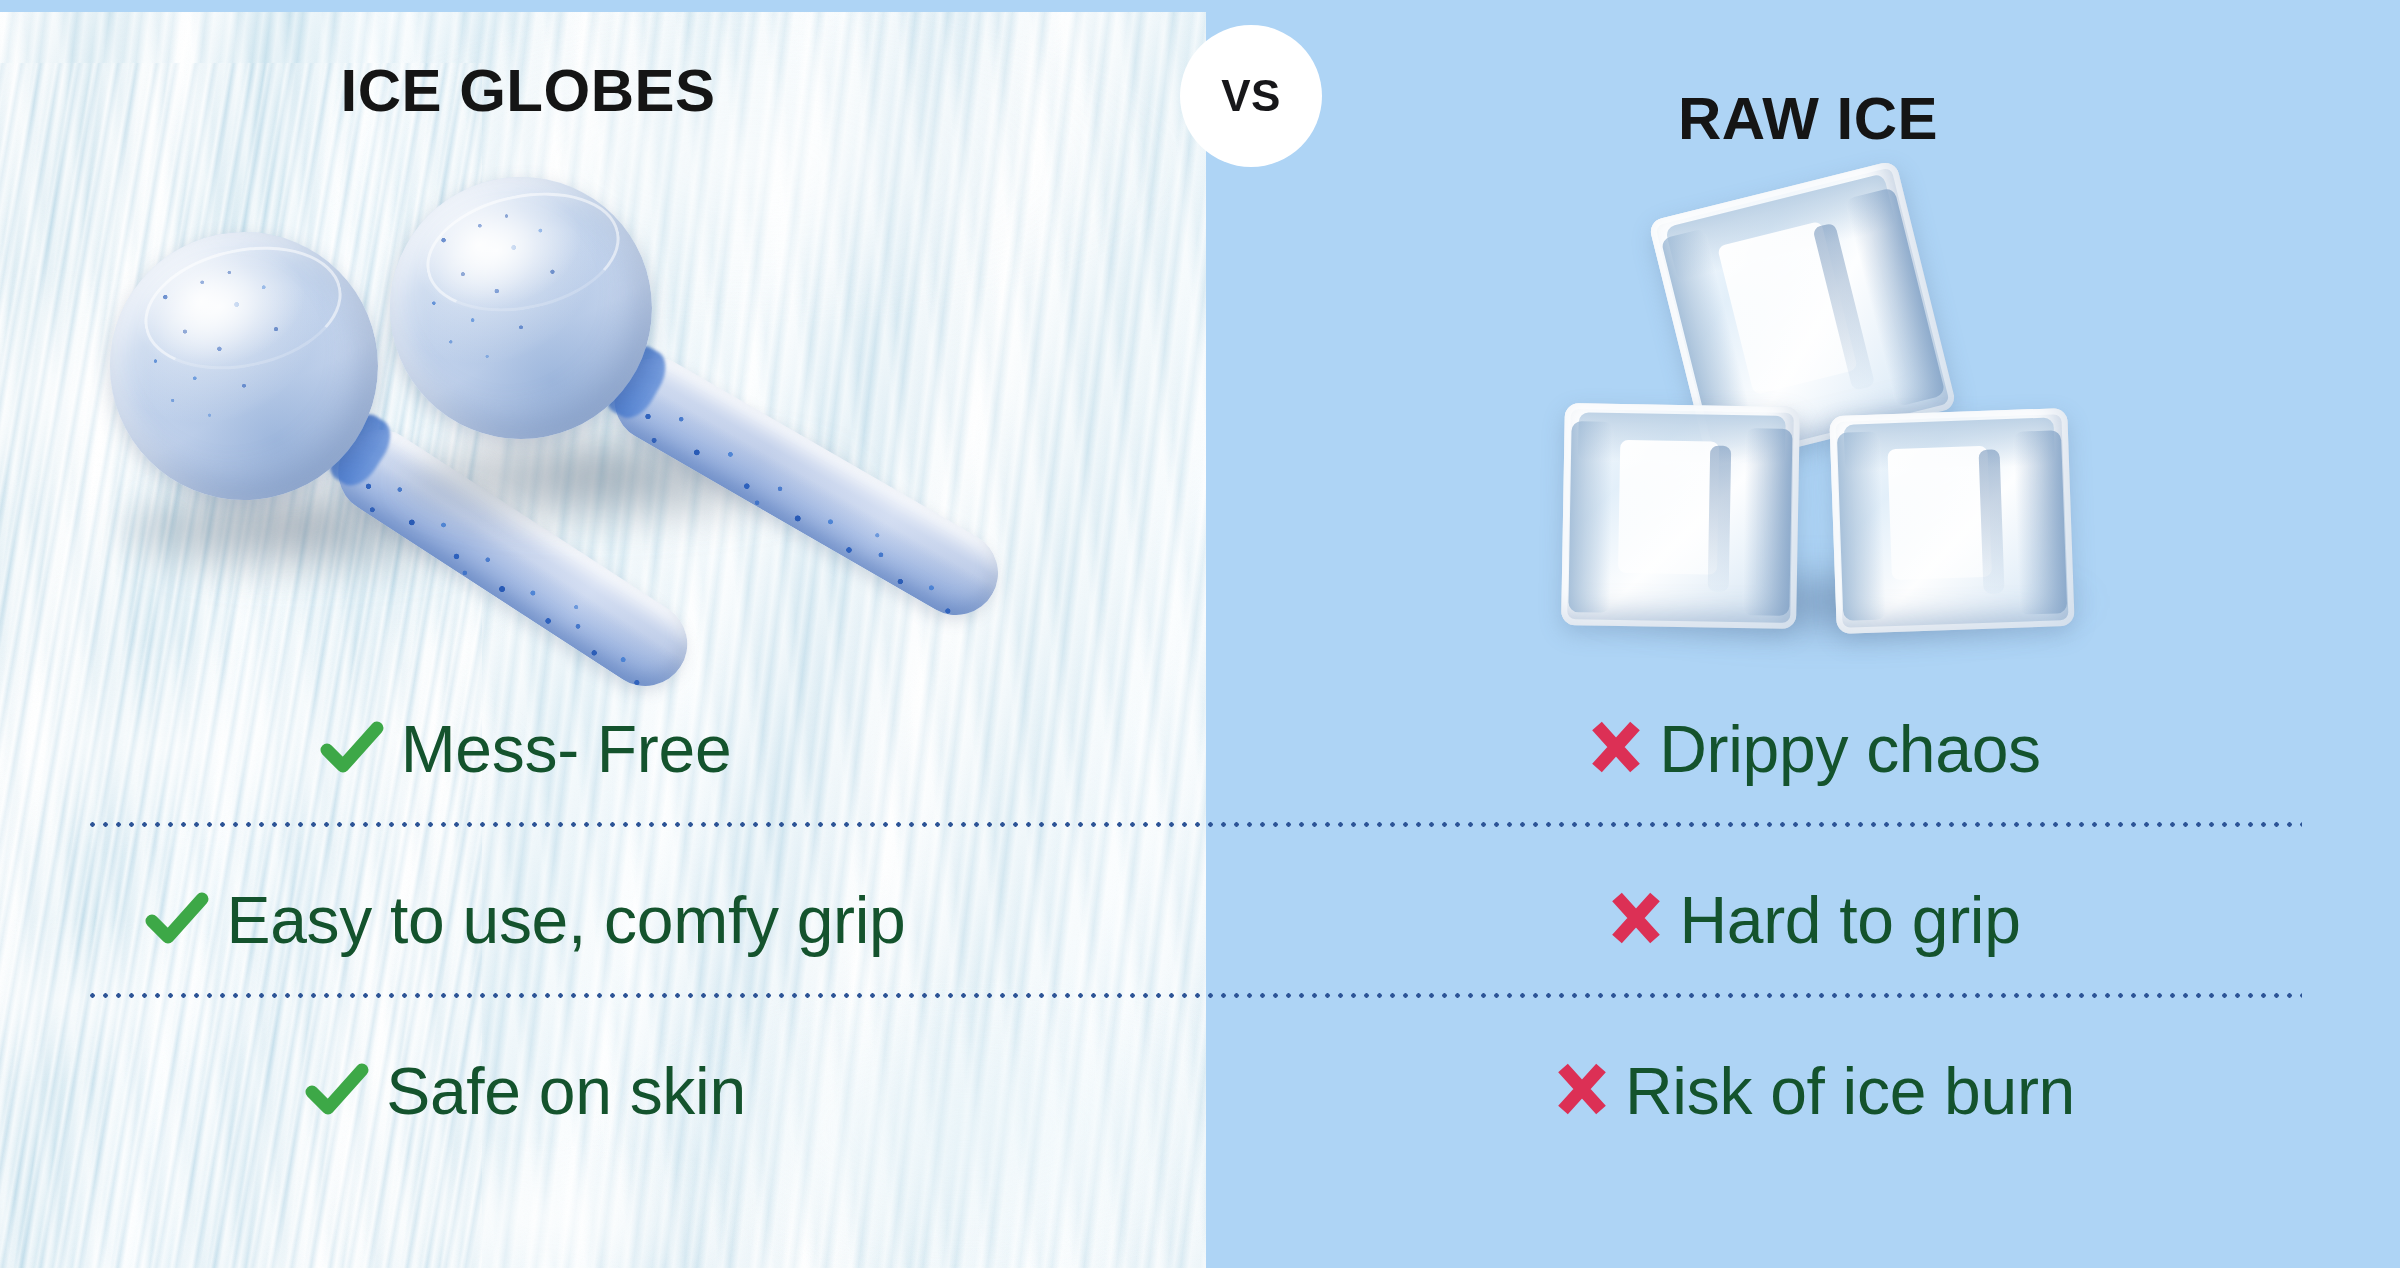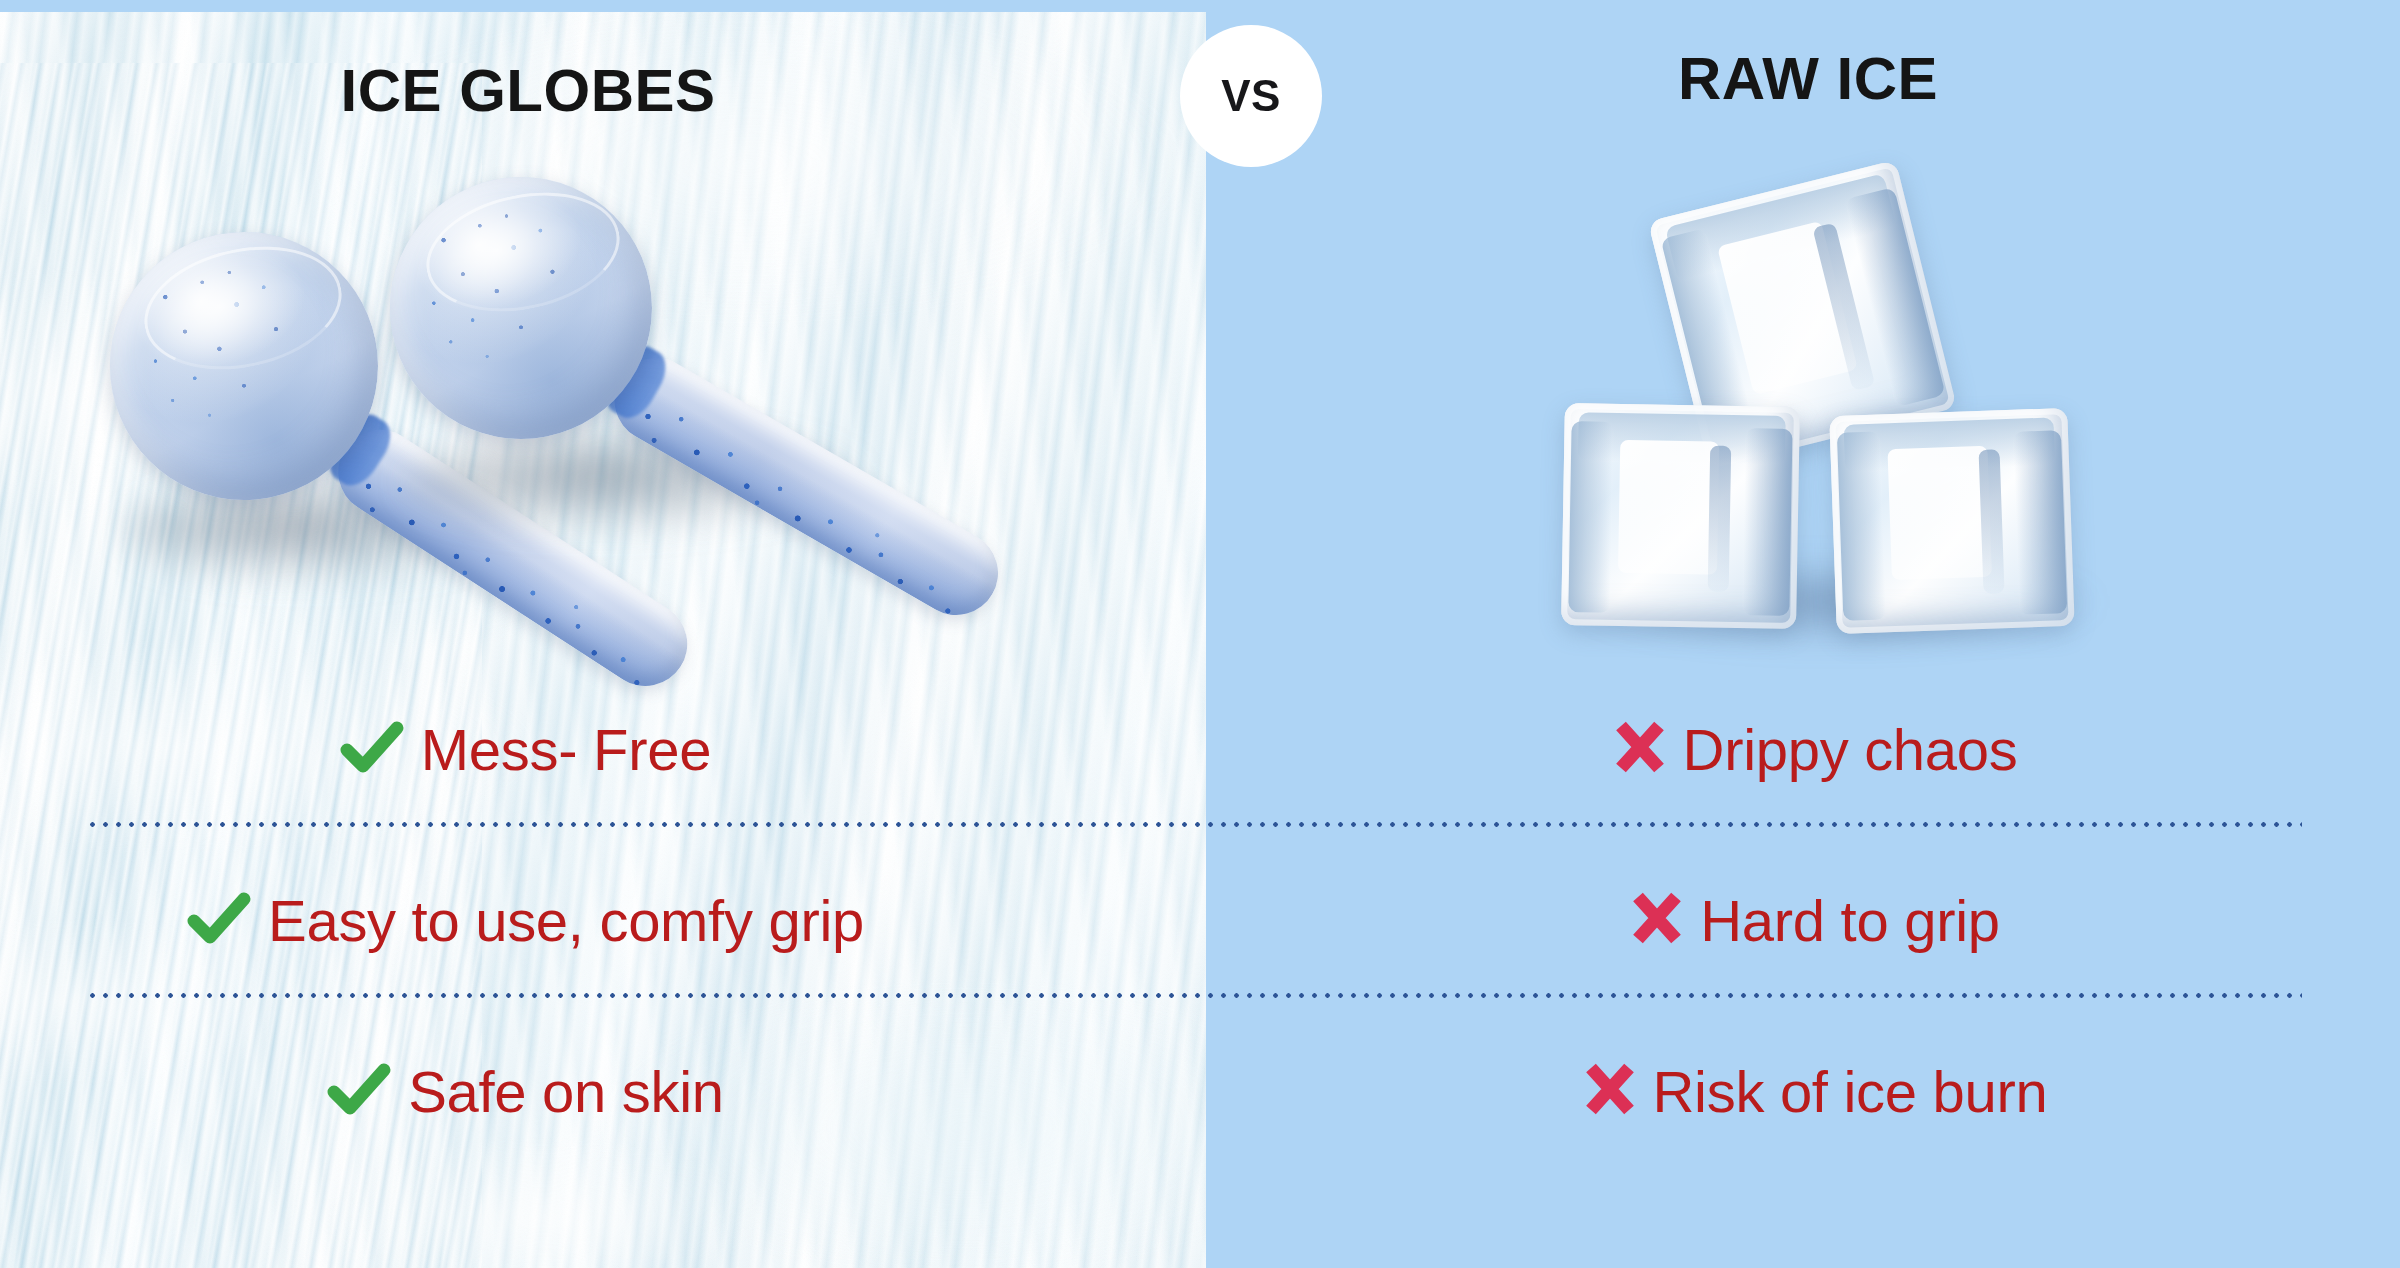--- a/index.html
+++ b/index.html
@@ -64,21 +64,21 @@
   }
 
   
   .title {
     position:absolute; top:44px;
     font-weight:800; font-size:60px; letter-spacing:.5px;
     color:#151515; white-space:nowrap;
     font-family:"Liberation Sans", sans-serif;
   }
   .title-left  { left:0; width:1206px; text-align:center; padding-right:150px; }
-  .title-right { left:1206px; width:1194px; text-align:center; padding-left:10px; }
+  .title-right { left:1206px; width:1194px; text-align:center; padding-left:10px;margin-top:40px; }
 
   
   .vs-badge {
     position:absolute; left:1251px; top:25px;
     transform:translateX(-50%);
     width:142px; height:142px; border-radius:50%;
     background:#ffffff;
     display:flex; align-items:center; justify-content:center;
     z-index:30;
   }
@@ -224,21 +224,21 @@
     display:flex; align-items:center;
   }
   .row-left  { left:0;    width:1206px; justify-content:center; padding-right:160px; }
   .row-right { left:1206px; width:1194px; justify-content:center; padding-left:20px; }
   .row.r1 { top:672px; }
   .row.r2 { top:843px; }
   .row.r3 { top:1014px; }
 
   .mark { flex:0 0 auto; display:block; margin-right:12px; }
   .feat-text {
-    font-size:58px; font-weight:400; color:#b91c1c;
+    font-size:66px; font-weight:400; color:#14532d;
     white-space:nowrap; letter-spacing:-.3px;
     font-family:"Liberation Sans", sans-serif;
   }
 
   
   .divider {
     position:absolute; left:86px; width:2216px; height:5px; z-index:15;
     background-image:radial-gradient(circle, #2d5496 0 2.1px, transparent 2.4px);
     background-size:13px 5px; background-repeat:repeat-x;
     background-position:0 50%;

